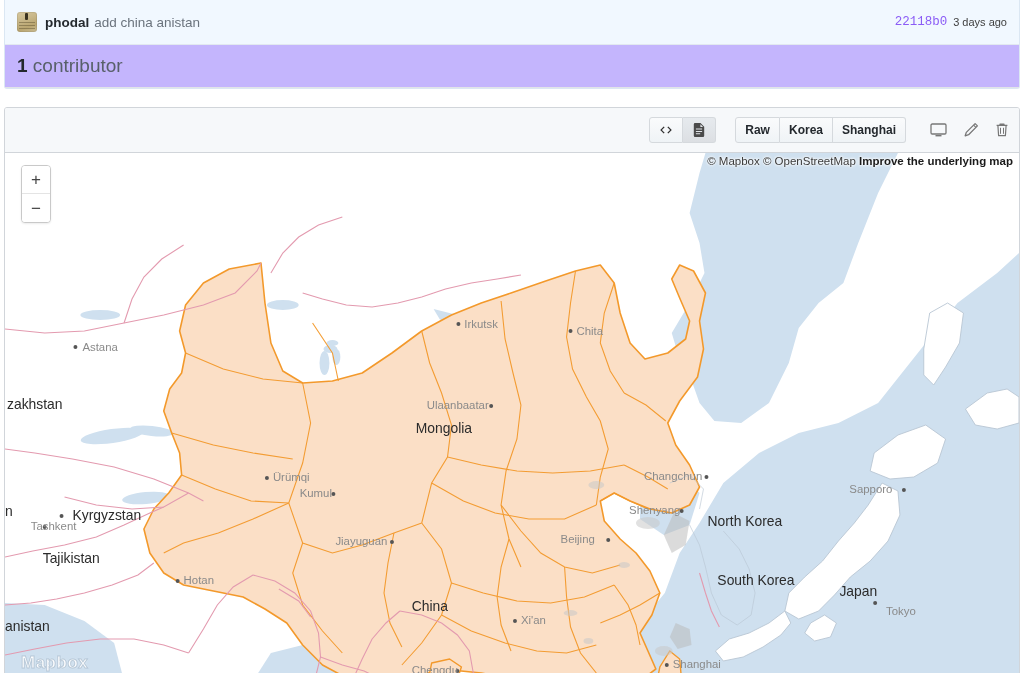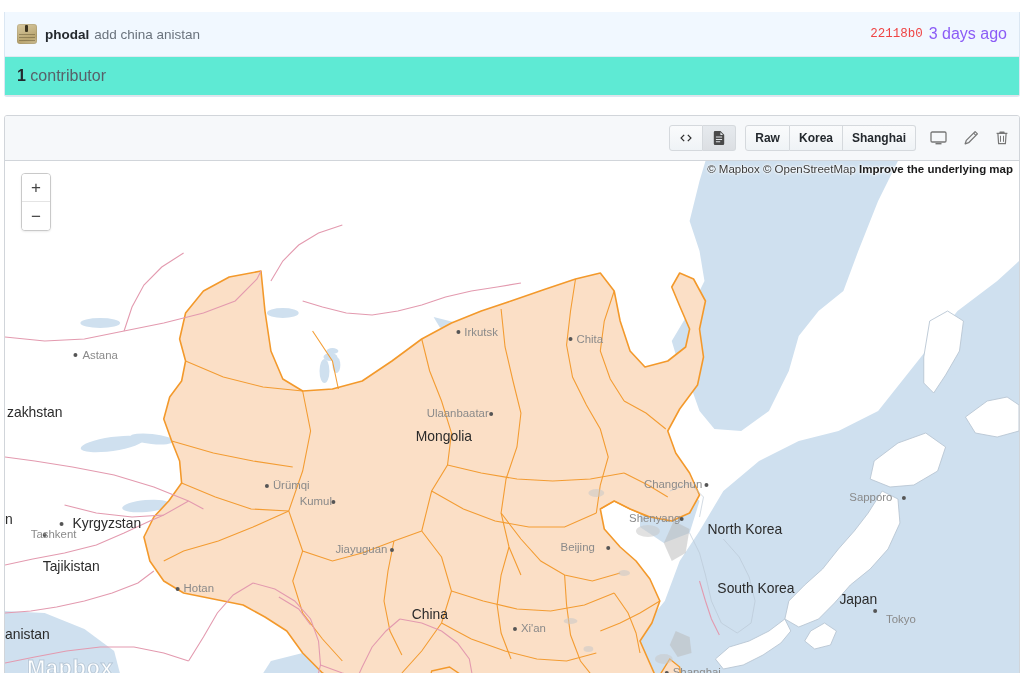--- a/index.html
+++ b/index.html
@@ -8,21 +8,21 @@
     width: 1024px; height: 673px;
     background: #fff;
     font-family: "Liberation Sans", sans-serif;
     -webkit-font-smoothing: antialiased;
   }
   .page { width: 1024px; height: 673px; position: relative; overflow: hidden; background:#fff; }
   .commit-outer {
     border: 1px solid #dbe7f3;
     border-top: none;
     border-radius: 0 0 3px 3px;
-    margin: 12px 4px;
+    margin: 0 4px;
   }
   .commit-row {
     background: #f1f8ff;
     display: flex; align-items: center;
     padding: 9px 12px;
     height: 45px;
     border-bottom: 1px solid #e2e9f0;
   }
   .avatar {
     width: 20px; height: 20px; border-radius: 3px;
@@ -37,28 +37,28 @@
   }
   .avatar::after {
     content:""; position:absolute; left:2px; top:10px; right:2px; height:7px;
     background: repeating-linear-gradient(0deg, rgba(90,78,45,.45) 0 1px, transparent 1px 3px);
   }
   .author { font-size: 13.5px; font-weight: bold; color: #24292e; margin-right: 5px; }
   .commit-msg { font-size: 13.5px; color: #6a737d; }
   .commit-right { margin-left: auto; display:flex; align-items:center; gap:6px; }
   .sha {
     font-family: "Liberation Mono", "DejaVu Sans Mono", monospace;
-    font-size: 12.5px; color: #ef4444;
-  }
-  .when { font-size: 16px; color: #8b5cf6; }
+    font-size: 12.5px; color: #8b5cf6;
+  }
+  .when { font-size: 11px; color: #404040; }
 
   .contrib-row {
-    background: #5eead4;
+    background: #c4b5fd;
     padding: 10px 12px;
-    font-size: 16px; color: #586069;
+    font-size: 19px; color: #586069;
     border-bottom: 1px solid #e1e4e8;
   }
   .contrib-row b { color: #24292e; font-weight: bold; }
 
   
   .file-box {
     margin: 18px 4px 0 4px;
     border: 1px solid #d1d5da;
     border-radius: 3px;
     overflow: hidden;
@@ -74,21 +74,21 @@
   .file-meta {
     font-family: "Liberation Mono","DejaVu Sans Mono", monospace;
     font-size: 12.5px; color: #24292e;
     display: flex; align-items: center;
   }
   .file-meta .divider {
     display:inline-block; width:1px; height:16px; background:#d1d5da; margin: 0 13px;
   }
   .file-actions { margin-left: auto; display: flex; align-items: center; }
 
-  .btn-group { display: flex; }
+  .btn-group { display: flex; margin-right: 10px; }
   .btn {
     font-family: "Liberation Sans", sans-serif;
     font-size: 12px; font-weight: bold; color: #24292e;
     background: linear-gradient(#fafbfc,#eff3f6);
     border: 1px solid #d5d9dd;
     height: 26px; min-width: 30px;
     padding: 0 9px;
     display: flex; align-items: center; justify-content: center;
     cursor: pointer;
   }
@@ -125,22 +125,22 @@
     box-shadow: 0 1px 2px rgba(0,0,0,.08);
   }
   .zoom-btn {
     height: 28px; display:flex; align-items:center; justify-content:center;
     font-size: 17px; color: #444; cursor: pointer; background:#fff;
     font-family: "Liberation Sans", sans-serif; line-height:1;
   }
   .zoom-btn.plus { border-bottom: 1px solid #e4e4e4; }
 
   .mapbox-logo {
-    position: absolute; left: 22px; bottom: 8px; z-index: 6;
-    font-size: 22px; font-weight: bold; letter-spacing: .5px;
+    position: absolute; left: 16px; bottom: 8px; z-index: 6;
+    font-size: 17px; font-weight: bold; letter-spacing: .5px;
     font-family: "Liberation Sans", sans-serif;
     color: rgba(255,255,255,.92);
     -webkit-text-stroke: 1px rgba(140,165,190,.55);
     text-shadow: 0 0 2px rgba(255,255,255,.8);
   }
 
   
   .lbl-country { font-family: "Liberation Sans", sans-serif; font-size: 14px; fill: #2b2b2b; }
   .lbl-city { font-family: "Liberation Sans", sans-serif; font-size: 11.5px; fill: #8a8a8a; }
 </style>

